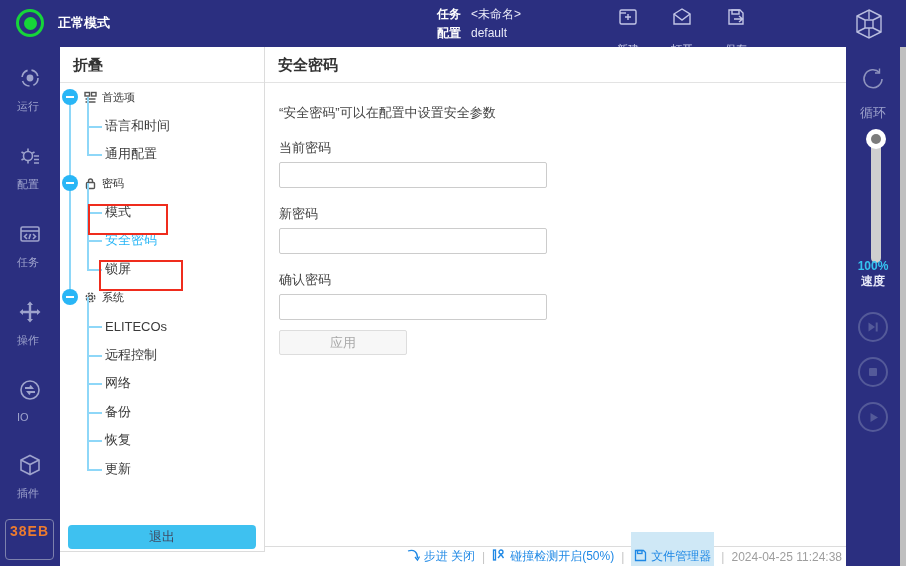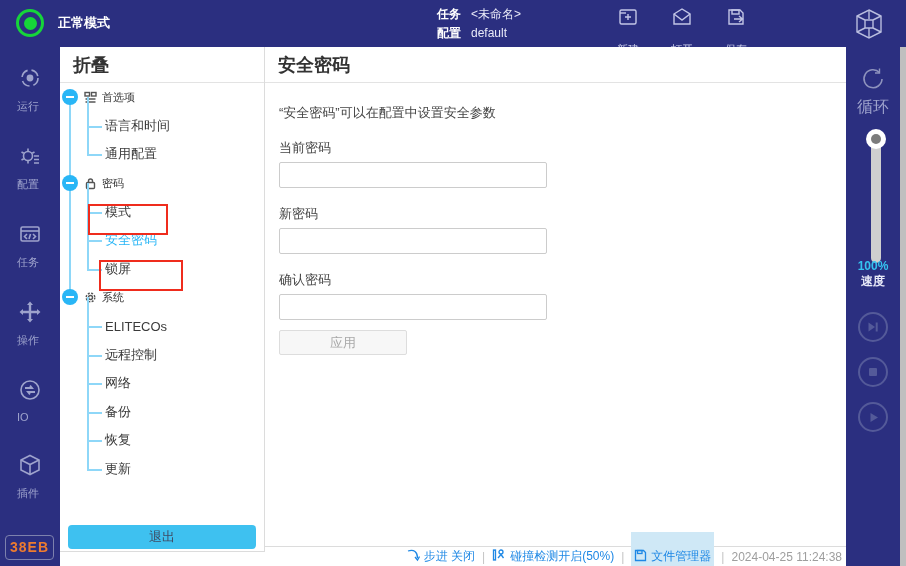--- a/index.html
+++ b/index.html
@@ -21,27 +21,27 @@
   .topaction svg { stroke:#c3c6e6; fill:none; stroke-width:1.4; }
   .topaction .lbl { color:#c9cce9; font-size:11px; }
   .brand { position:absolute; left:852px; top:7px; }
   .brand svg { stroke:#b9bdde; fill:none; stroke-width:1.4; }
 
   
   .lsb { position:absolute; left:0; top:47px; width:60px; height:519px; background:#2b2f80; display:flex; flex-direction:column; align-items:center; padding-top:18px; }
   .lsb-item { display:flex; flex-direction:column; margin-bottom:29px; cursor:pointer; }
   .lsb-item svg { stroke:#9ea3cc; fill:none; stroke-width:1.6; }
   .lsb-item .lbl { color:#9ea3cc; font-size:11px; margin-top:4px; }
-  .badge { position:absolute; left:5px; bottom:6px; width:49px; height:25px; border:1px solid #7d81ad; border-radius:4px;
+  .badge { position:absolute; left:5px; bottom:6px; width:49px; height:41px; border:1px solid #7d81ad; border-radius:4px;
            text-align:center; line-height:23px; font-size:14px; font-weight:bold; color:#ed7b2f; letter-spacing:1px; }
 
   
   .tree-panel { position:absolute; left:60px; top:47px; width:205px; height:505px; background:#fff;
                 border-right:1px solid #dcdcdc; border-bottom:1px solid #dcdcdc; }
-  .panel-header { height:36px; line-height:36px; padding-left:13px; font-size:18px; font-weight:bold; color:#333;
+  .panel-header { height:36px; line-height:36px; padding-left:13px; font-size:15px; font-weight:bold; color:#333;
                   border-bottom:1px solid #e3e3e3; }
   .tree-body { position:relative; }
   .trow { height:28.6px; display:flex; align-items:center; position:relative; cursor:pointer; }
   .trow.parent { padding-left:2px; }
   .node { width:16px; height:16px; background:#29b6f6; border-radius:50%; position:relative; flex:none; z-index:2; }
   .node::after { content:""; position:absolute; left:4px; top:7px; width:8px; height:2px; background:#fff; }
   .picon { margin-left:6px; flex:none; display:flex; }
   .picon svg { stroke:#555; fill:none; stroke-width:1.4; }
   .plabel { margin-left:5px; font-size:11px; color:#333; }
   .trow.child { padding-left:45px; }
@@ -66,21 +66,21 @@
   .f-label { font-size:13px; color:#444; margin:17px 0 5px; }
   .f-input { display:block; width:268px; height:26px; border:1px solid #ccc; border-radius:2px; font-size:13px; padding:0 6px; font-family:inherit; }
   .apply-btn { margin-top:10px; width:128px; height:25px; background:#f7f7f7; border:1px solid #ddd; border-radius:2px;
                color:#a9a9a9; font-size:13px; font-family:inherit; }
 
   
   .rsb { position:absolute; left:846px; top:47px; width:54px; height:519px; background:#2b2f80; }
   .edge-strip { position:absolute; left:900px; top:47px; width:6px; height:519px; background:#bfbfbf; }
   .loop { position:absolute; left:0; top:18px; width:54px; display:flex; flex-direction:column; align-items:center; cursor:pointer; }
   .loop svg { stroke:#8e93bd; fill:none; stroke-width:1.6; }
-  .loop .lbl { color:#9ea3cc; font-size:16px; margin-top:0; }
+  .loop .lbl { color:#9ea3cc; font-size:13px; margin-top:7px; }
   .slider-track { position:absolute; left:25px; top:88px; width:10px; height:128px; background:#cfcfcf; border-radius:5px; cursor:pointer; }
   .slider-knob { position:absolute; left:20px; top:82px; width:20px; height:20px; background:#fff; border-radius:50%;
                  display:flex; align-items:center; justify-content:center; cursor:grab; }
   .slider-knob::after { content:""; width:10px; height:10px; border-radius:50%; background:#7c7c7c; }
   .speed { position:absolute; left:0; top:212px; width:54px; text-align:center; line-height:15px; }
   .speed .val { color:#35c3f0; font-size:12px; font-weight:bold; }
   .speed .lbl { color:#e8eaf8; font-size:12px; font-weight:bold; }
   .pbtn { position:absolute; left:12px; width:30px; height:30px; border:2px solid #545a99; border-radius:50%;
           display:flex; align-items:center; justify-content:center; background:transparent; cursor:pointer; }
   .pbtn svg { fill:#545a99; }

